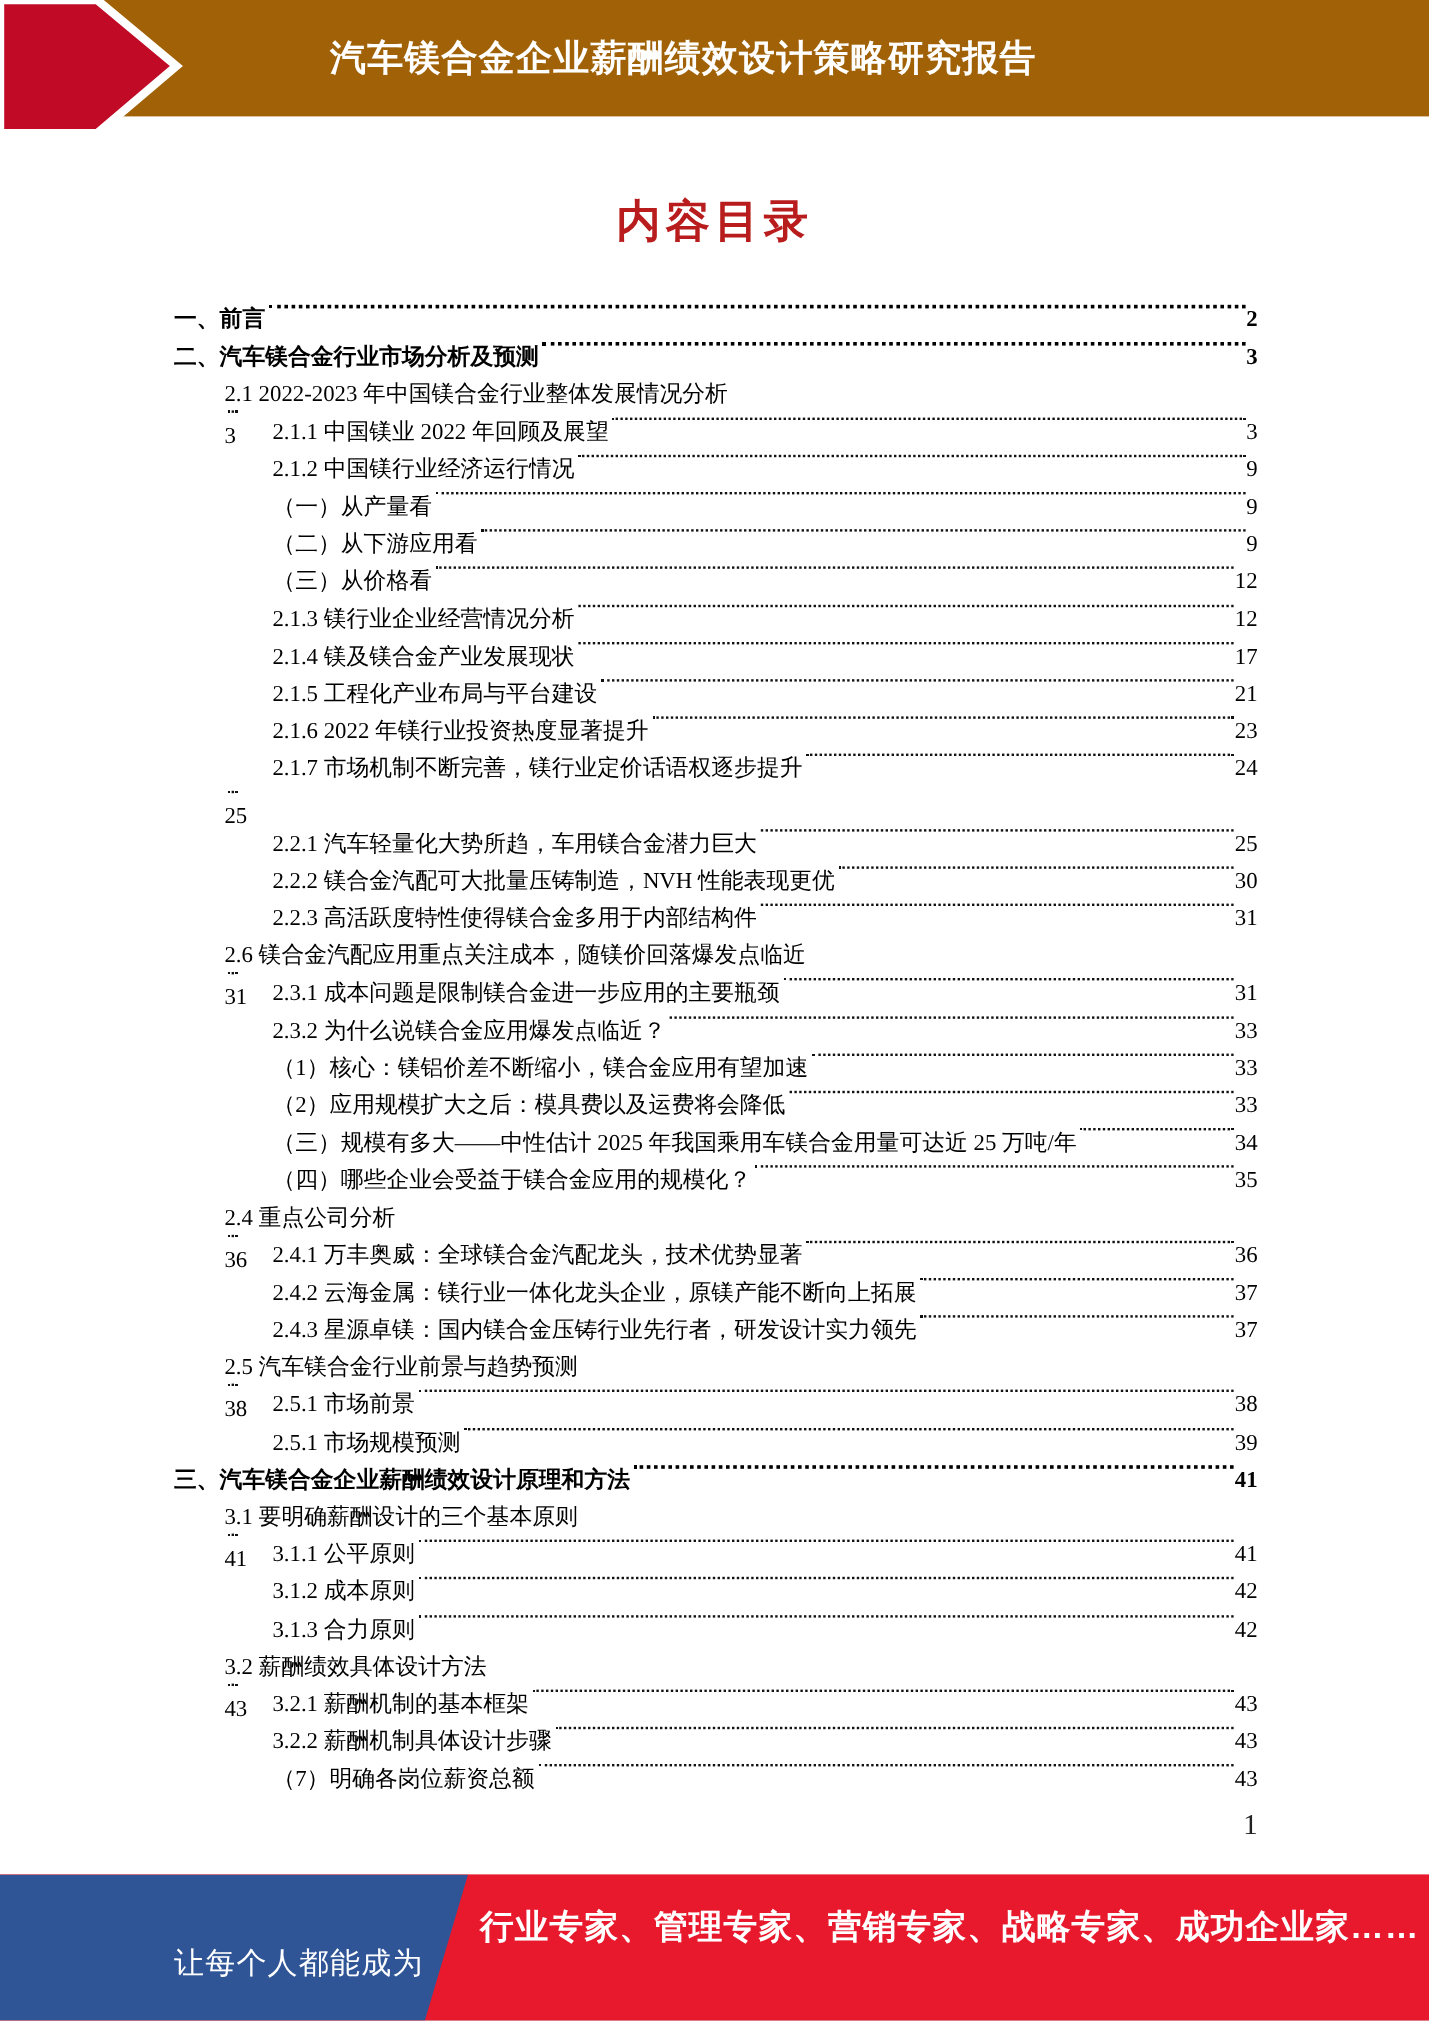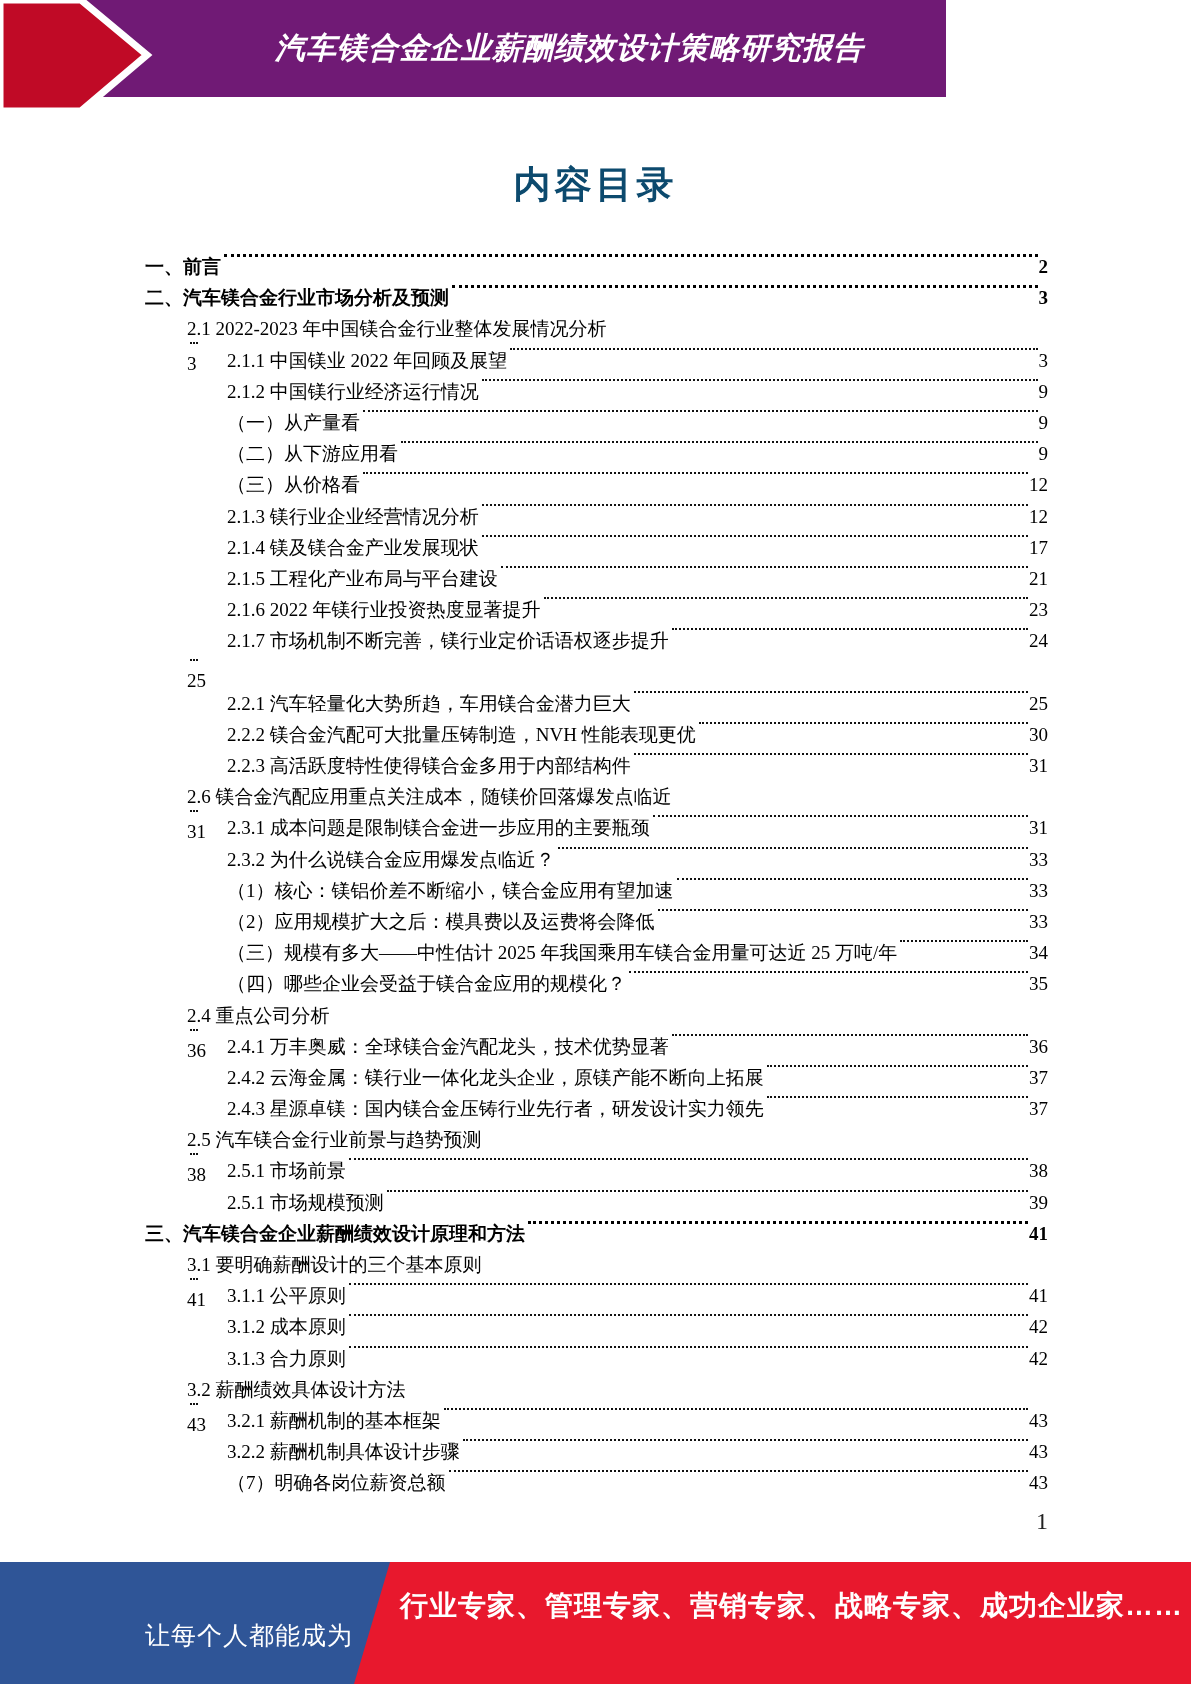--- a/index.html
+++ b/index.html
@@ -3,35 +3,34 @@
 <meta charset="utf-8">
 <style>
   html,body{margin:0;padding:0;background:#888;}
   .page{
     position:relative;width:1191px;height:1684px;margin:0 auto;
     background:#ffffff;overflow:hidden;
     font-family:"Liberation Serif","DejaVu Serif",serif;color:#000;
   }
   
   .header{
-    position:absolute;top:0;left:0;width:946px;height:97px;
-    background:#701a75;
-    font-style:italic;
+    position:absolute;top:0;left:0;width:1191px;height:97px;
+    background:#a16207;
   }
   .header-title{
     position:absolute;top:0;left:0;width:1139px;height:97px;
     display:flex;align-items:center;justify-content:center;
     color:#ffffff;font-family:"Liberation Sans","DejaVu Sans",sans-serif;
     font-weight:bold;font-size:30px;letter-spacing:1px;white-space:nowrap;
   }
   .chevron{position:absolute;top:-7px;left:-7px;}
   
   .toc-heading{
     position:absolute;top:160px;left:0;width:1191px;
-    text-align:center;color:#0c4a6e;font-weight:bold;
+    text-align:center;color:#b91c1c;font-weight:bold;
     font-size:37px;letter-spacing:4px;
   }
   
   .toc{
     position:absolute;top:254px;left:145px;right:143px;
     font-size:19px;
   }
   .toc-row{
     height:31.2px;display:flex;align-items:flex-start;
     white-space:nowrap;

